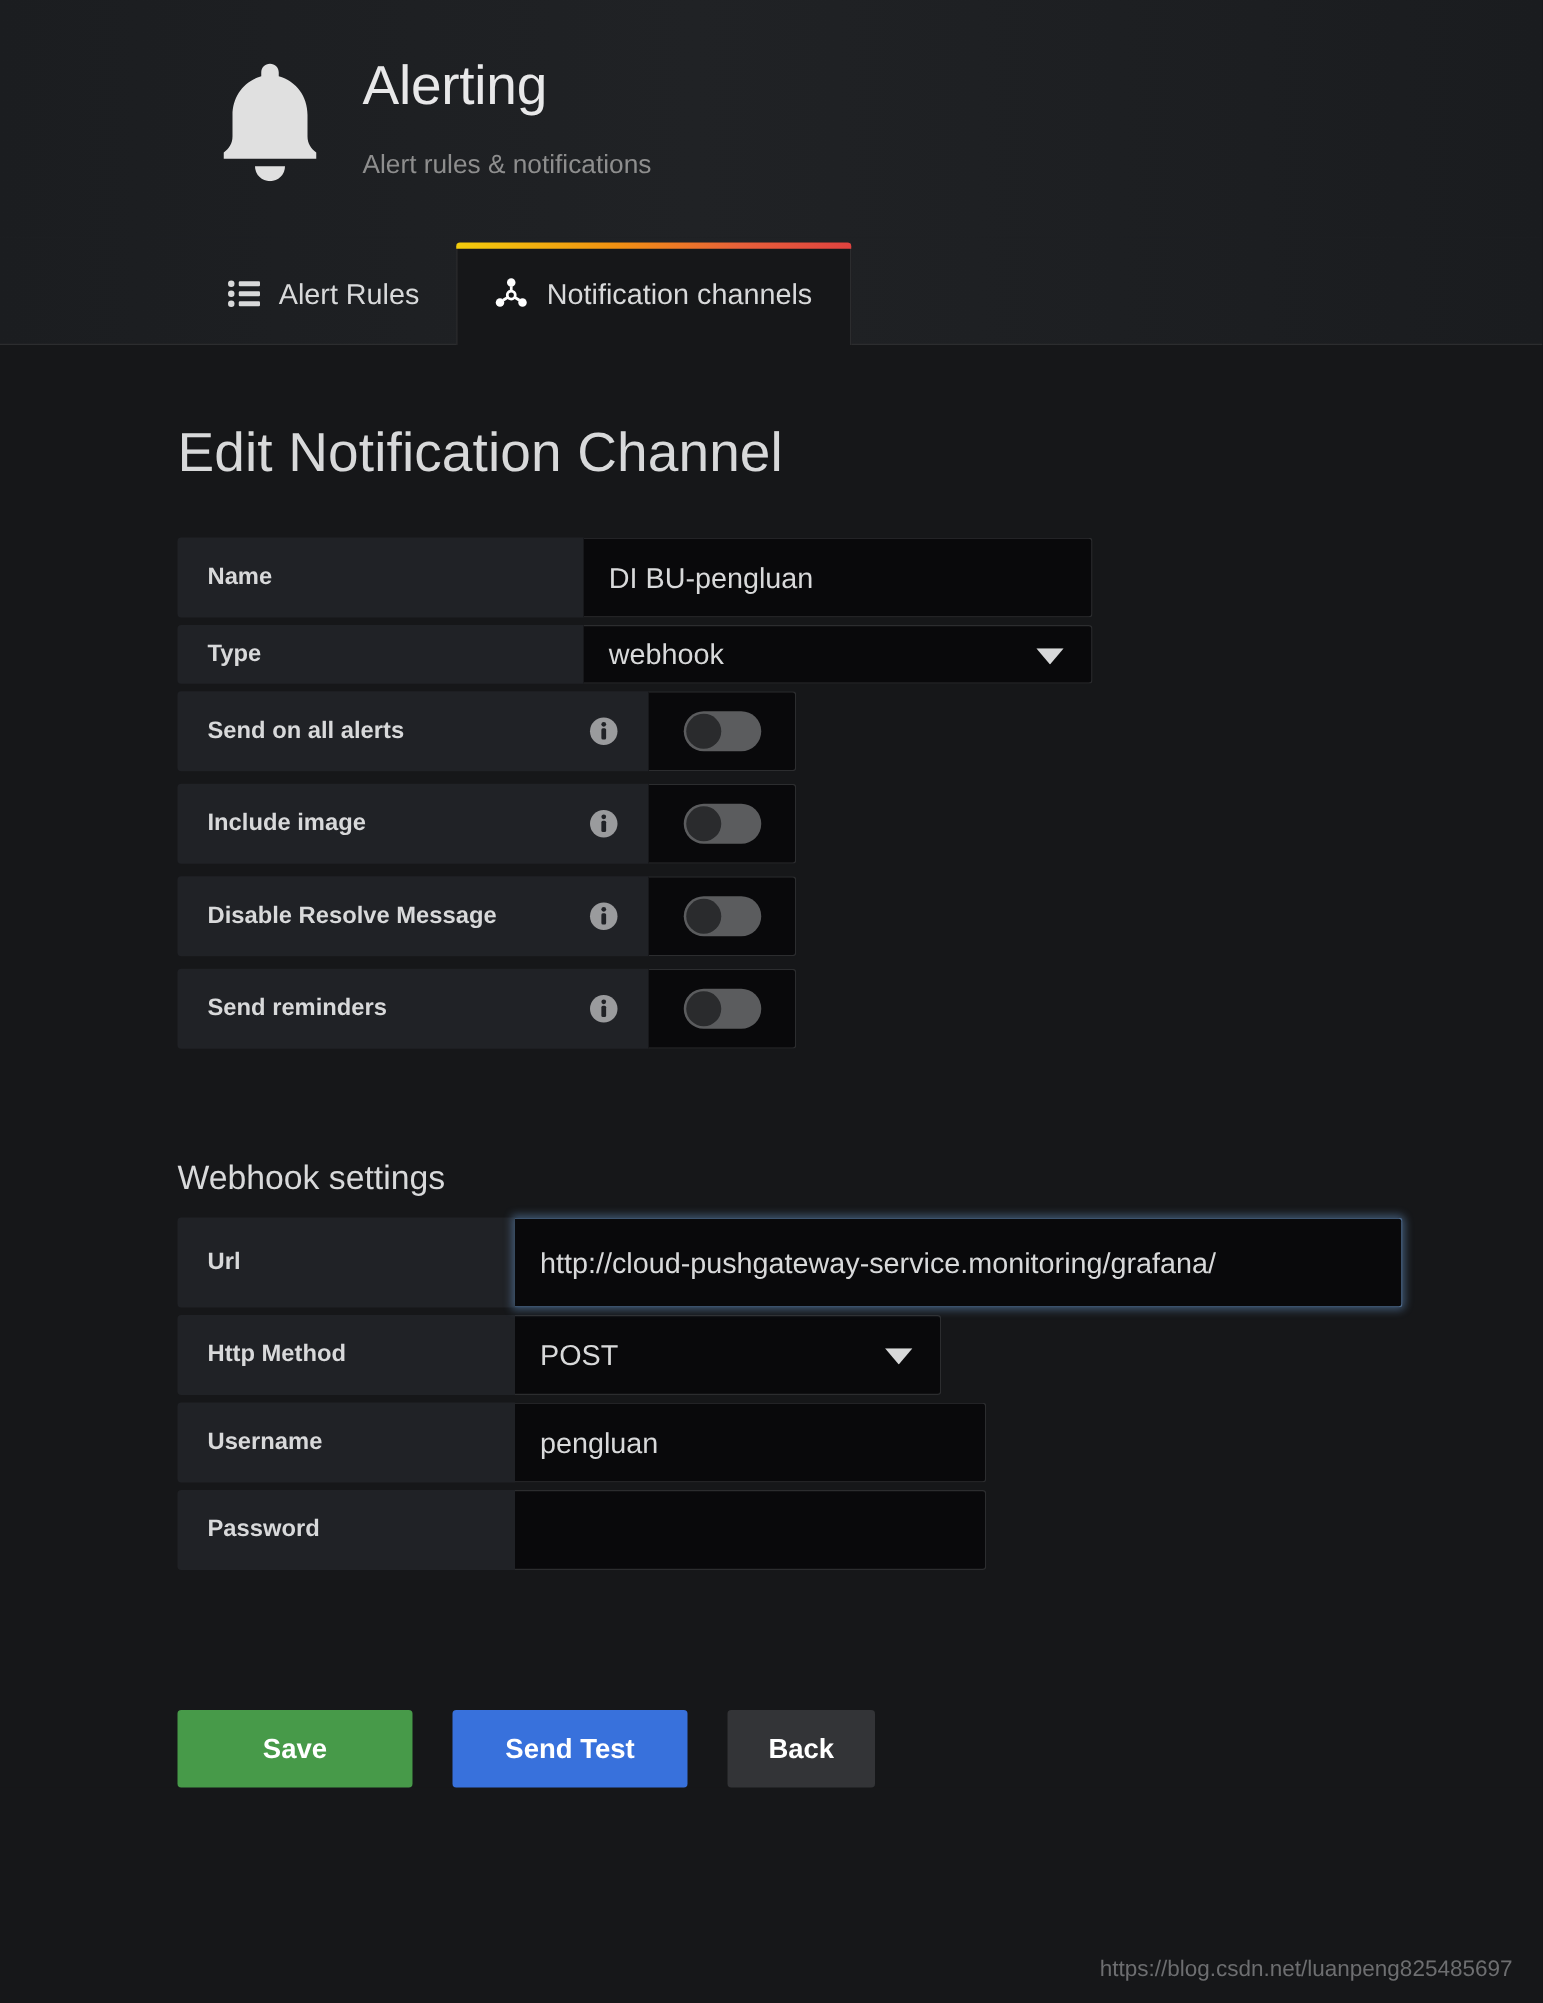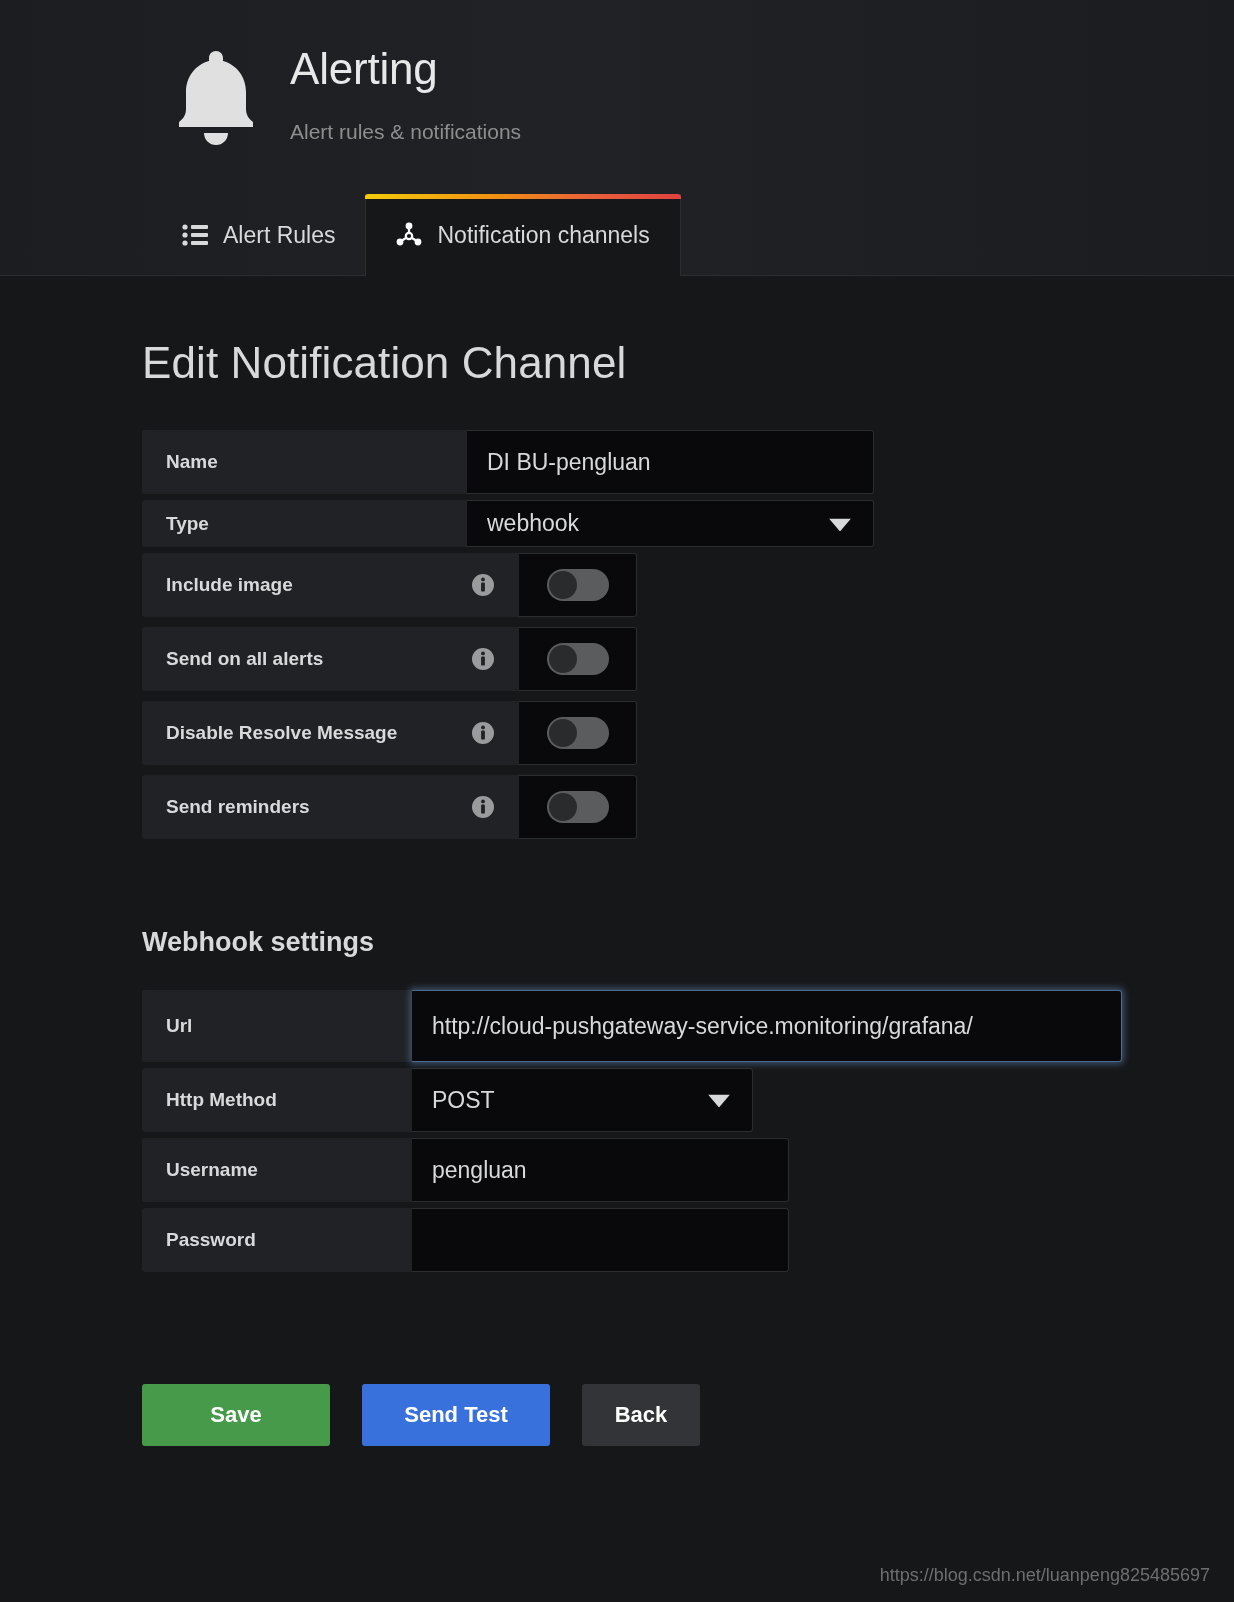--- a/index.html
+++ b/index.html
@@ -97,24 +97,24 @@
     background: #161719;
   }
   .section-title {
     font-size: 44px;
     font-weight: 400;
     color: #d8d9da;
     letter-spacing: 0.1px;
   }
   .subsection-title {
     font-size: 27px;
-    font-weight: 700;
+    font-weight: 400;
     color: #d8d9da;
     margin-top: 88px;
-    margin-bottom: 32px;
+    margin-bottom: 16px;
   }
 
   .form { margin-top: 42px; }
   .row {
     display: flex;
     align-items: stretch;
     margin-bottom: 2px;
   }
   .label {
     background: #202226;
@@ -301,39 +301,39 @@
         <span class="caret">
           <svg width="22" height="13" viewBox="0 0 22 13">
               <polygon points="0,0 22,0 11,13" fill="#d8d9da"></polygon>
             </svg>
         </span>
       </div>
     </div>
 
     <div class="row r-tog">
       <div class="label">
-        <span>Include image</span>
+        <span>Send on all alerts</span>
         <span class="info">
           <svg width="24" height="24" viewBox="0 0 24 24">
             <circle cx="12" cy="12" r="11" fill="#9a9b9d"></circle>
             <circle cx="12" cy="6.4" r="1.9" fill="#202226"></circle>
             <rect x="10.1" y="9.6" width="3.8" height="9" rx="1.2" fill="#202226"></rect>
           </svg>
         </span>
       </div>
       <div class="toggle-cell">
         <div class="switch">
             <div class="knob"></div>
           </div>
       </div>
     </div>
 
     <div class="row r-tog">
       <div class="label">
-        <span>Send on all alerts</span>
+        <span>Include image</span>
         <span class="info">
           <svg width="24" height="24" viewBox="0 0 24 24">
             <circle cx="12" cy="12" r="11" fill="#9a9b9d"></circle>
             <circle cx="12" cy="6.4" r="1.9" fill="#202226"></circle>
             <rect x="10.1" y="9.6" width="3.8" height="9" rx="1.2" fill="#202226"></rect>
           </svg>
         </span>
       </div>
       <div class="toggle-cell">
         <div class="switch">

